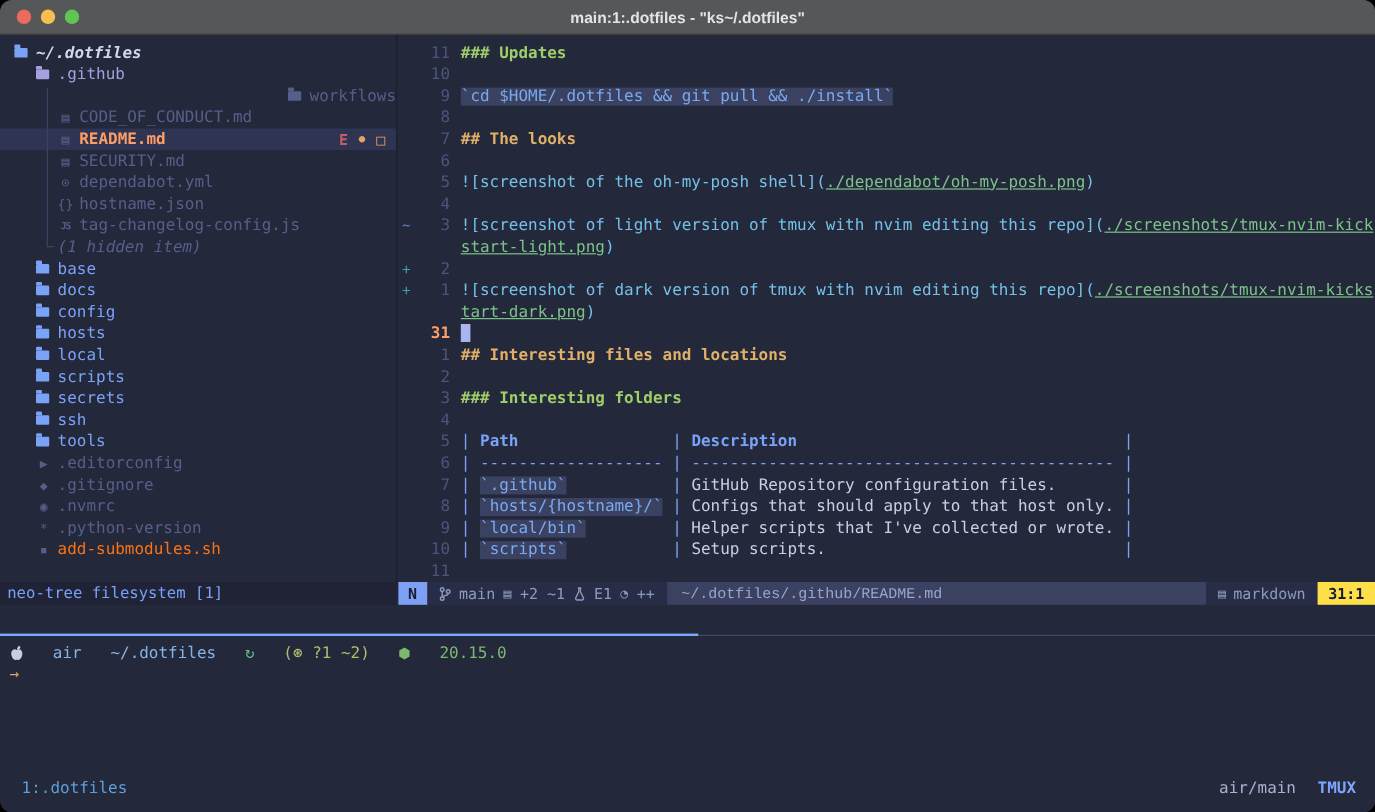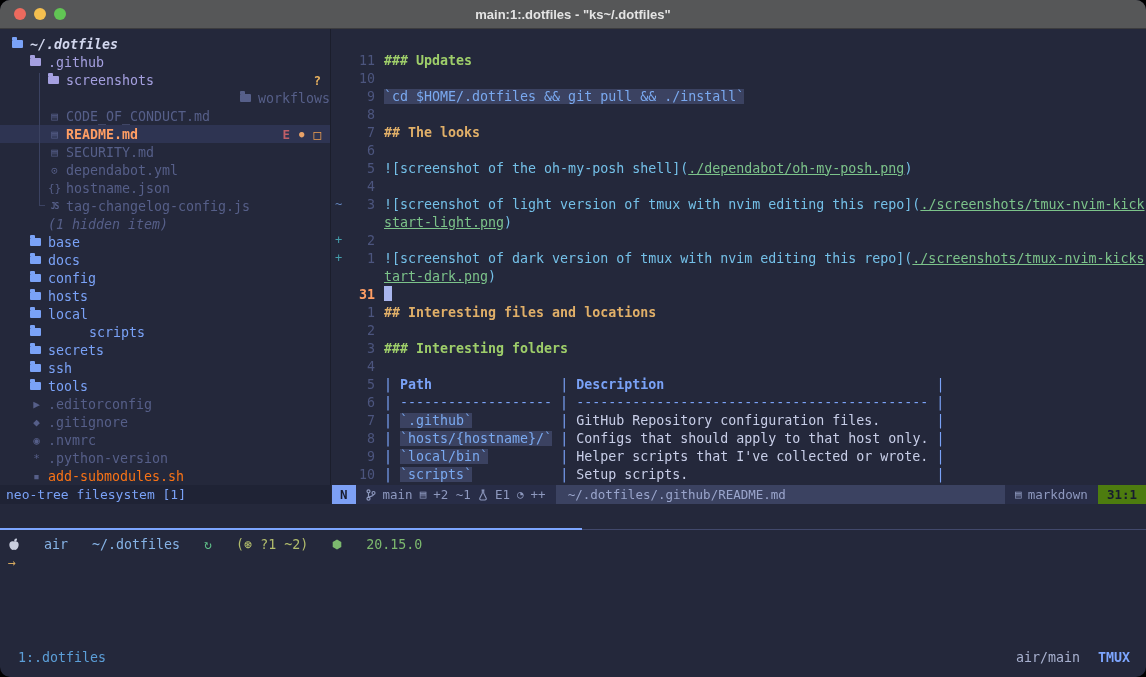--- a/index.html
+++ b/index.html
@@ -14,21 +14,21 @@
   .light{width:12px;height:12px;border-radius:50%;}
   .l-red{background:#ec6a5e;}.l-yellow{background:#f4bf4f;}.l-green{background:#61c554;}
   
   .content{position:relative;height:649px;}
   .nvim{position:absolute;top:0;left:0;right:0;height:475px;}
   .sidebar{position:absolute;top:0;left:0;width:331px;height:456px;border-right:1px solid #1b1e2c;
            padding-top:6px;box-sizing:border-box;font-size:13.3px;color:#565f89;overflow:hidden;}
   .ntstatus{position:absolute;left:0;top:456px;width:331px;height:19px;background:#1f2335;
             color:#7aa2f7;display:flex;align-items:center;padding-left:6px;box-sizing:border-box;
             font-size:13px;}
-  .editor{position:absolute;top:16px;left:332px;right:0;height:456px;padding-top:6px;
+  .editor{position:absolute;top:0;left:332px;right:0;height:456px;padding-top:6px;
           box-sizing:border-box;overflow:hidden;}
   
   .srow{display:flex;align-items:center;height:18px;white-space:pre;}
   .srow.sel{background:#2e3452;}
   .lbl-root{color:#d2d7ee;font-weight:bold;font-style:italic;}
   .lbl-open{color:#a5a0e0;}
   .lbl-dir{color:#7aa2f7;}
   .lbl-ignored{color:#565f89;}
   .lbl-selected{color:#ff9e64;font-weight:bold;}
   .lbl-plain{color:#f97316;}
@@ -62,23 +62,23 @@
   .c-th{color:#7aa2f7;font-weight:bold;}
   .c-txt{color:#c8cee8;}
   .cursorblk{display:inline-block;width:8px;height:15px;background:#a9b6ee;vertical-align:-2px;}
   
   .statusline{position:absolute;left:332px;right:0;top:456px;height:19px;display:flex;
               align-items:center;background:#282d47;color:#8e99bf;font-size:12.5px;}
   .slmode{background:#7da0f5;color:#171c30;font-weight:bold;padding:0 8px;height:100%;
           display:flex;align-items:center;flex:none;}
   .slinfo{display:flex;gap:7px;padding:0 10px;align-items:center;flex:none;white-space:nowrap;}
   .slpath{flex:1;background:#3b4261;height:100%;display:flex;align-items:center;
-          padding:0 12px;color:#9aa5cc;overflow:hidden;}
+          padding:0 12px;color:#9aa5cc;overflow:hidden;font-family:Liberation Mono, monospace;}
   .slft{padding:0 10px;display:flex;gap:6px;align-items:center;flex:none;}
-  .slpos{background:#4d7c0f;color:#171c30;font-weight:bold;padding:0 9px;height:100%;
+  .slpos{background:#fde047;color:#171c30;font-weight:bold;padding:0 9px;height:100%;
          display:flex;align-items:center;flex:none;}
   .slicon{font-size:11px;}
   
   .terminal{position:absolute;top:475px;left:0;right:0;height:142px;font-size:13.3px;}
   .tdiv-b{position:absolute;top:24px;left:0;width:582px;height:2px;background:#7da6ff;}
   .tdiv-d{position:absolute;top:25px;left:582px;right:0;height:1px;background:#41486b;}
   .pline{position:absolute;left:8px;display:flex;gap:24px;align-items:center;white-space:pre;}
   .p-os{color:#c9cede;}
   .p-user,.p-path{color:#86b3e6;}
   .p-cycle{color:#5fbf89;}
@@ -104,35 +104,34 @@
       <span class="light l-green"></span>
     </div>
     <span class="title">main:1:.dotfiles - "ks~/.dotfiles"</span>
   </div>
 
   <div class="content">
     <div class="nvim">
       <div class="sidebar">
           <div class="srow" style="padding-left: 12px;"><span class="fldr" style="color: rgb(122, 162, 247);"></span><span class="lbl-root">~/.dotfiles</span></div>
           <div class="srow" style="padding-left: 30px;"><span class="fldr" style="color: rgb(165, 160, 224);"></span><span class="lbl-open">.github</span></div>
-          <div class="srow" style="padding-left: 48px;"><span class="fldr" style="color: rgb(165, 160, 224);"></span><span class="lbl-open">screenshots</span><span class="badges"><span class="b-q">?</span></span></div>
           <div class="srow" style="padding-left: 48px; justify-content: flex-end;"><span class="fldr" style="color: rgb(86, 95, 137);"></span><span class="lbl-ignored">workflows</span></div>
           <div class="srow" style="padding-left: 48px;"><span class="gicon">▤</span><span class="lbl-ignored">CODE_OF_CONDUCT.md</span></div>
           <div class="srow sel" style="padding-left: 48px;"><span class="gicon">▤</span><span class="lbl-selected">README.md</span><span class="badges"><span class="b-e">E</span><span class="b-dot">●</span><span class="b-sq">□</span></span></div>
           <div class="srow" style="padding-left: 48px;"><span class="gicon">▤</span><span class="lbl-ignored">SECURITY.md</span></div>
           <div class="srow" style="padding-left: 48px;"><span class="gicon">⊙</span><span class="lbl-ignored">dependabot.yml</span></div>
           <div class="srow" style="padding-left: 48px;"><span class="gicon">{}</span><span class="lbl-ignored">hostname.json</span></div>
           <div class="srow" style="padding-left: 48px;"><span class="gicon js">JS</span><span class="lbl-ignored">tag-changelog-config.js</span></div>
           <div class="srow" style="padding-left: 48px;"><span class="lbl-hidden">(1 hidden item)</span></div>
           <div class="srow" style="padding-left: 30px;"><span class="fldr" style="color: rgb(122, 162, 247);"></span><span class="lbl-dir">base</span></div>
           <div class="srow" style="padding-left: 30px;"><span class="fldr" style="color: rgb(122, 162, 247);"></span><span class="lbl-dir">docs</span></div>
           <div class="srow" style="padding-left: 30px;"><span class="fldr" style="color: rgb(122, 162, 247);"></span><span class="lbl-dir">config</span></div>
           <div class="srow" style="padding-left: 30px;"><span class="fldr" style="color: rgb(122, 162, 247);"></span><span class="lbl-dir">hosts</span></div>
           <div class="srow" style="padding-left: 30px;"><span class="fldr" style="color: rgb(122, 162, 247);"></span><span class="lbl-dir">local</span></div>
-          <div class="srow" style="padding-left: 30px; gap: 41px;"><span class="fldr" style="color: rgb(122, 162, 247);"></span><span class="lbl-dir">scripts</span></div>
+          <div class="srow" style="padding-left: 30px;"><span class="fldr" style="color: rgb(122, 162, 247);"></span><span class="lbl-dir">scripts</span></div>
           <div class="srow" style="padding-left: 30px;"><span class="fldr" style="color: rgb(122, 162, 247);"></span><span class="lbl-dir">secrets</span></div>
           <div class="srow" style="padding-left: 30px;"><span class="fldr" style="color: rgb(122, 162, 247);"></span><span class="lbl-dir">ssh</span></div>
           <div class="srow" style="padding-left: 30px;"><span class="fldr" style="color: rgb(122, 162, 247);"></span><span class="lbl-dir">tools</span></div>
           <div class="srow" style="padding-left: 30px;"><span class="gicon">▶</span><span class="lbl-ignored">.editorconfig</span></div>
           <div class="srow" style="padding-left: 30px;"><span class="gicon">◆</span><span class="lbl-ignored">.gitignore</span></div>
           <div class="srow" style="padding-left: 30px;"><span class="gicon">◉</span><span class="lbl-ignored">.nvmrc</span></div>
           <div class="srow" style="padding-left: 30px;"><span class="gicon">*</span><span class="lbl-ignored">.python-version</span></div>
           <div class="srow" style="padding-left: 30px;"><span class="gicon">▪</span><span class="lbl-plain">add-submodules.sh</span></div>
           <div class="guide-v" style="left: 39px; top: 44px; height: 133px;"></div>
           <div class="guide-h" style="left: 39px; top: 176px; width: 6px;"></div>

